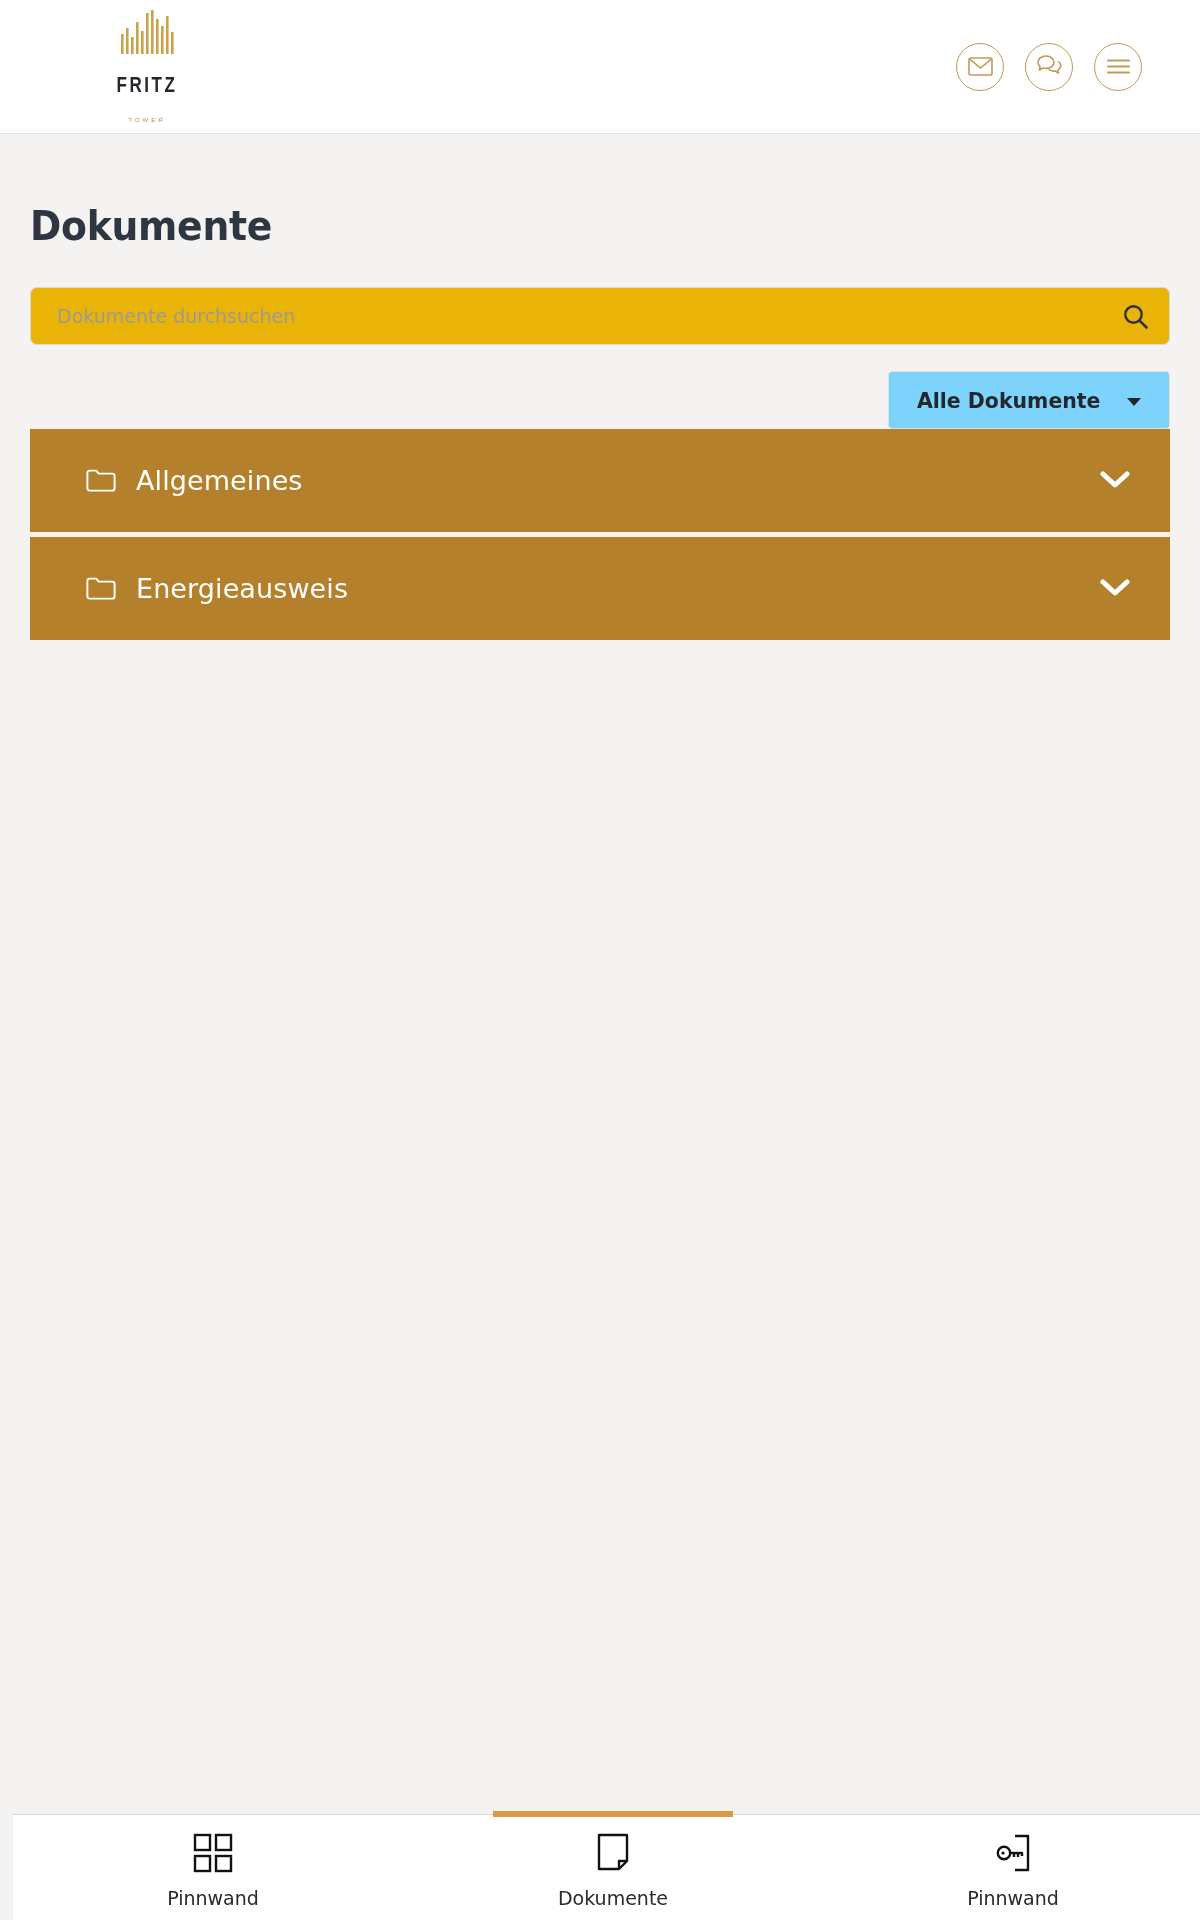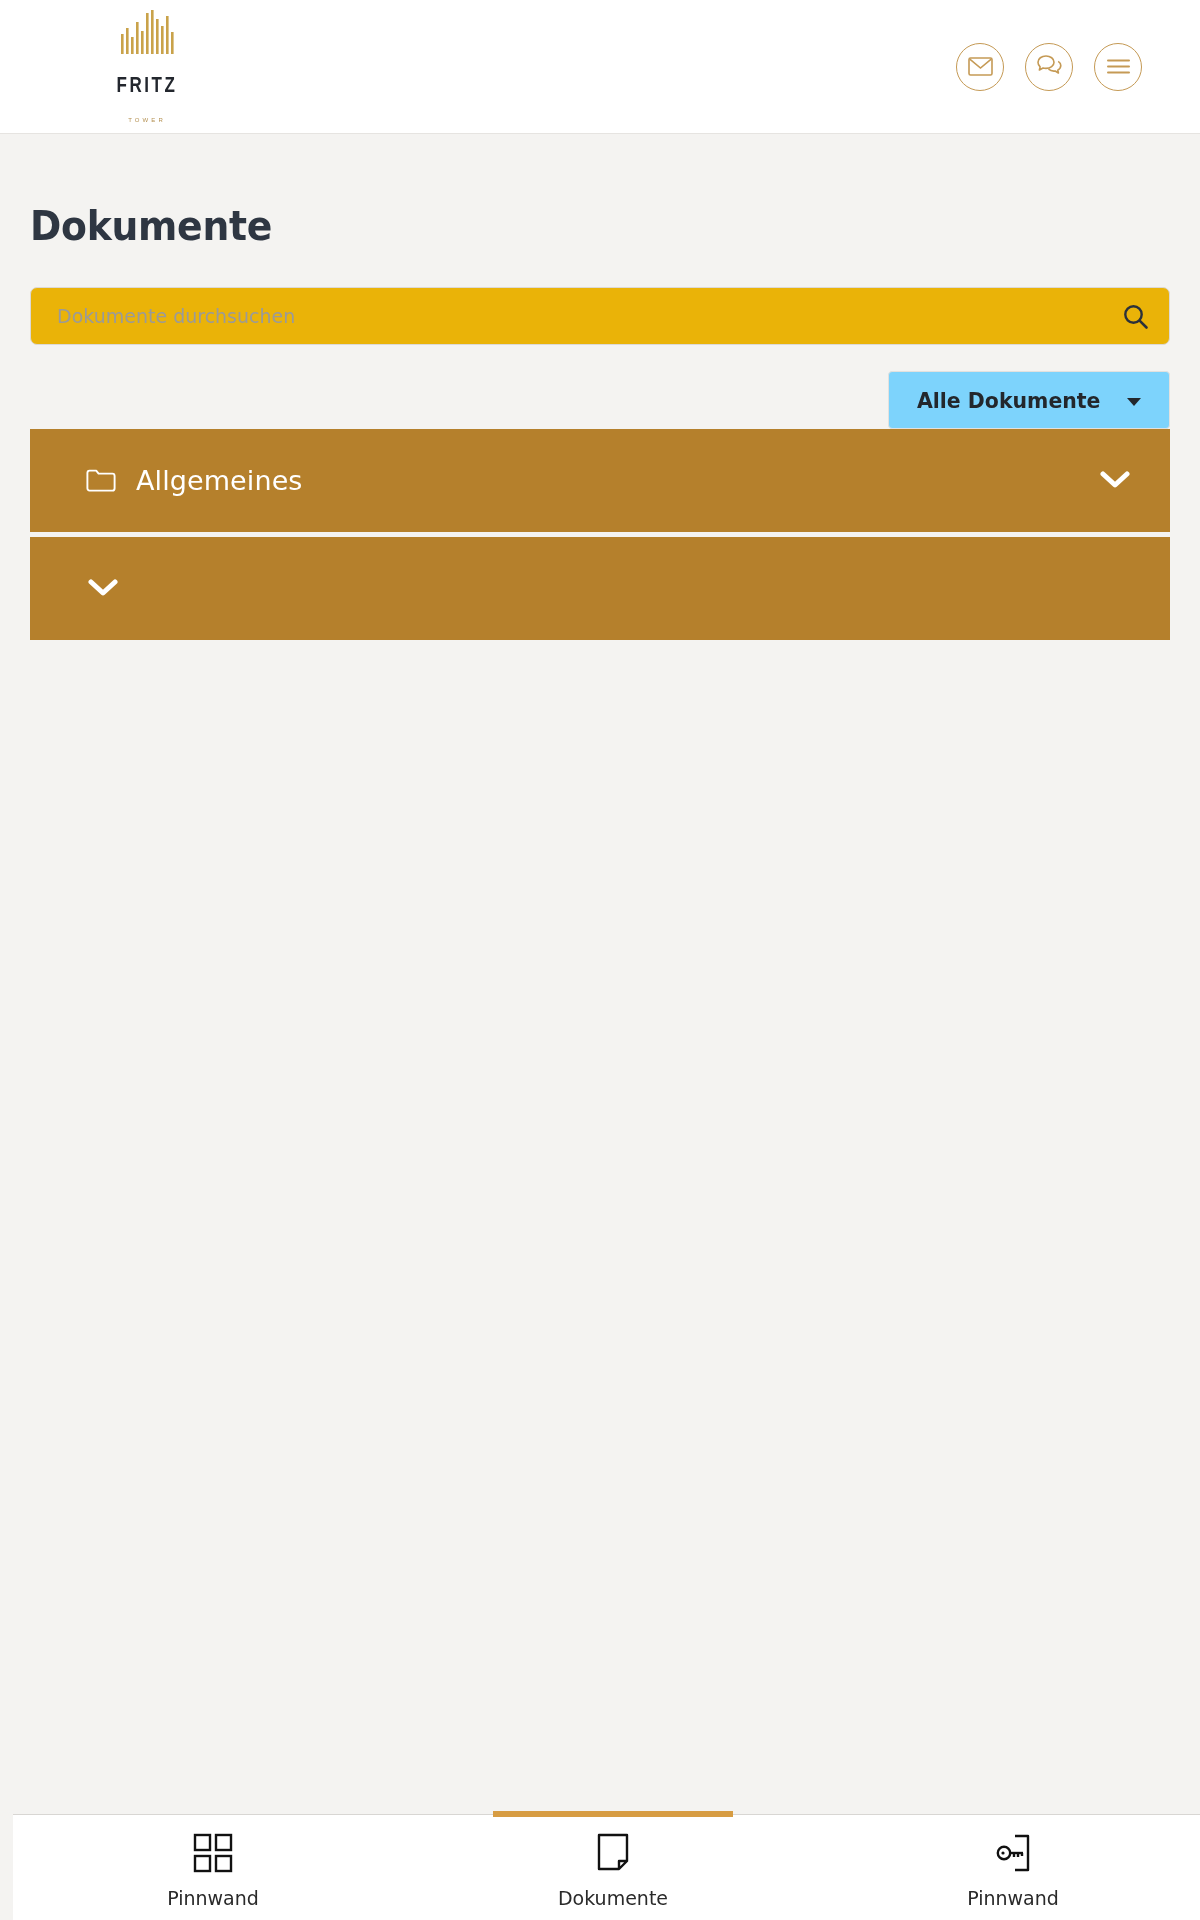--- a/index.html
+++ b/index.html
@@ -345,20 +345,26 @@
         <span class="folder-label">Allgemeines</span>
       </div>
       <span class="folder-chevron">
         <svg width="30" height="19" viewBox="0 0 30 19">
           <path d="M3 3 L15 14 L27 3" fill="none" stroke="#ffffff" stroke-width="5" stroke-linecap="round" stroke-linejoin="round"></path>
         </svg>
       </span>
     </div>
 
     <div class="folder-row">
+      <div class="folder-left">
+        <svg width="30" height="25" viewBox="0 0 30 25">
+          <path d="M1.4 5.0 C1.4 3.6 2.3 2.6 3.5 2.6 L10.2 2.6 L12.6 5.6 L26.5 5.6 C27.7 5.6 28.6 6.6 28.6 8.0 L28.6 20.2 C28.6 21.6 27.7 22.6 26.5 22.6 L3.5 22.6 C2.3 22.6 1.4 21.6 1.4 20.2 Z" fill="none" stroke="#ffffff" stroke-width="1.9" stroke-linejoin="round"></path>
+        </svg>
+        <span class="folder-label">Energieausweis</span>
+      </div>
       <span class="folder-chevron">
         <svg width="30" height="19" viewBox="0 0 30 19">
           <path d="M3 3 L15 14 L27 3" fill="none" stroke="#ffffff" stroke-width="5" stroke-linecap="round" stroke-linejoin="round"></path>
         </svg>
       </span>
     </div>
 
 
   </div>
 </div>

